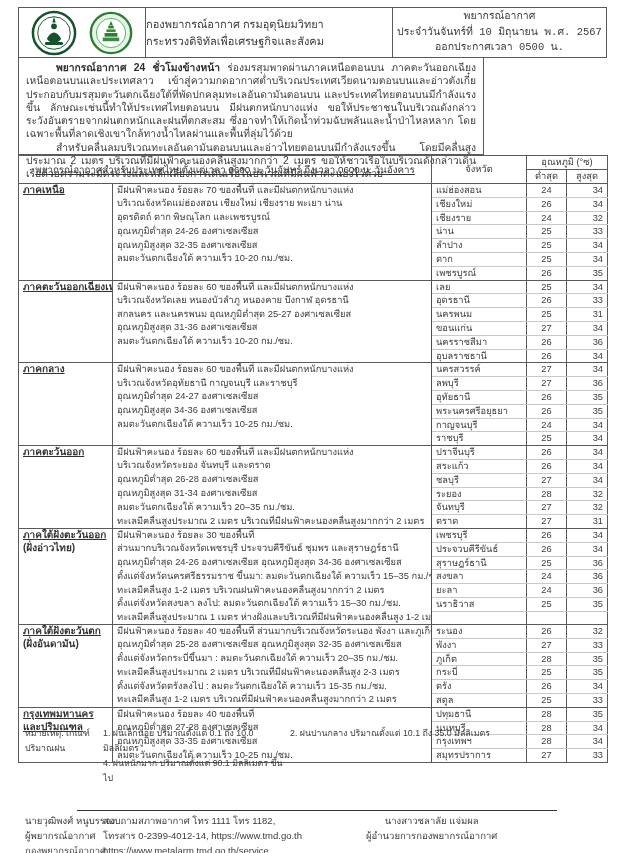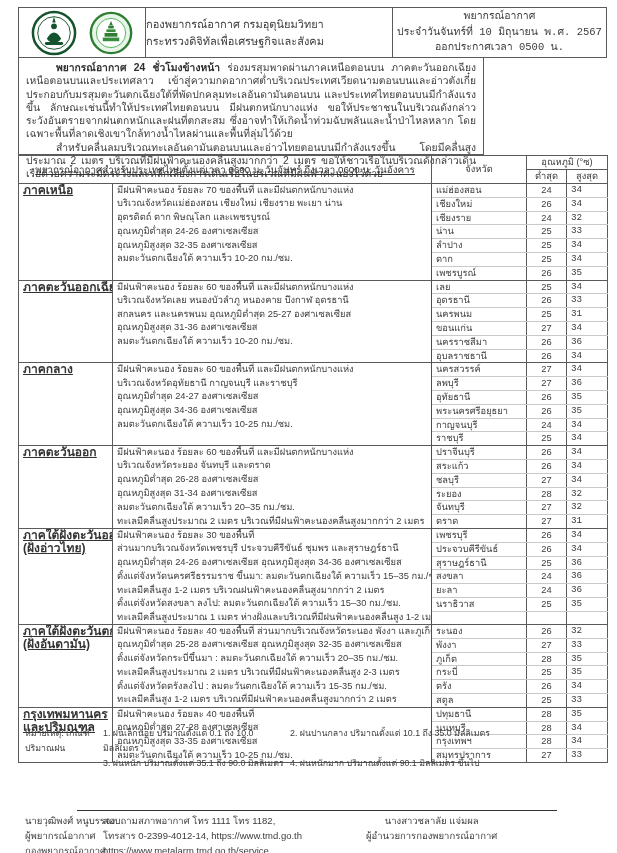--- a/index.html
+++ b/index.html
@@ -27,28 +27,28 @@
   .tbl-wrap{position:absolute;left:18px;top:155px;width:589px;}
   table.forecast{border-collapse:collapse;table-layout:fixed;width:589px;font-size:9.3px;}
   table.forecast th,table.forecast td{box-sizing:border-box;}
   table.forecast thead th{border:1px solid #5a5a5a;font-weight:normal;height:13px;
                           line-height:13px;padding:0;white-space:nowrap;overflow:hidden;}
   th.tbl-title{font-weight:bold;text-decoration:underline;font-size:9.8px;color:#333;}
   table.forecast{border:1px solid #5a5a5a;}
   tbody.region-block{border-top:1px solid #5a5a5a;}
   table.forecast td{height:12.8px;line-height:12.8px;padding:0 4px;white-space:nowrap;
                     overflow:hidden;vertical-align:top;}
-  td.region-cell{border-right:1px solid #5a5a5a;font-weight:bold;font-size:12px;
-                 padding:1px 2px 0 3px;color:#333;white-space:normal;line-height:12.4px;text-decoration:underline;}
+  td.region-cell{border-right:1px solid #5a5a5a;font-weight:bold;font-size:10px;
+                 padding:1px 2px 0 3px;color:#333;white-space:normal;line-height:12.4px;}
   .region-line{text-decoration:underline;}
   .region-line.paren{text-decoration:none;}
   td.fc-cell{border-right:1px solid #1d4ed8;padding-left:6px;}
   td.prov-cell{border-right:1px solid #5a5a5a;padding-left:5px;}
   td.min-cell{border-right:1px solid #5a5a5a;text-align:center;}
-  td.max-cell{text-align:left;font-family:Liberation Mono, monospace;}
+  td.max-cell{text-align:right;}
   td.sep{border-bottom:1px solid #c9c9c9;}
 
   
   .notes{position:absolute;left:25px;top:726px;width:560px;display:flex;font-size:8.8px;line-height:15px;}
   .notes-label{width:78px;flex:none;}
   .notes-items{display:grid;grid-template-columns:187px auto;column-gap:0;}
 
   
   .footer-rule{position:absolute;left:77px;top:810px;width:480px;height:1px;background:#333;}
   .footer-col{position:absolute;top:813px;font-size:9.5px;line-height:15px;}
@@ -408,21 +408,20 @@
           </tr>
         </tbody>
       </table>
   </div>
 
   <div class="notes">
     <div class="notes-label">หมายเหตุ: เกณฑ์ปริมาณฝน</div>
     <div class="notes-items" id="notes-items">
         <div>1. ฝนเล็กน้อย ปริมาณตั้งแต่ 0.1 ถึง 10.0 มิลลิเมตร</div>
         <div>2. ฝนปานกลาง ปริมาณตั้งแต่ 10.1 ถึง 35.0 มิลลิเมตร</div>
-        <div>3. ฝนหนัก ปริมาณตั้งแต่ 35.1 ถึง 90.0 มิลลิเมตร</div>
         <div>4. ฝนหนักมาก ปริมาณตั้งแต่ 90.1 มิลลิเมตร ขึ้นไป</div>
       </div>
   </div>
 
   <div class="footer-rule"></div>
   <div class="footer-col footer-left" id="footer-left">
       <div>นายวุฒิพงศ์ หนูบรรจง</div>
       <div>ผู้พยากรณ์อากาศ</div>
       <div>กองพยากรณ์อากาศ</div>
     </div>

